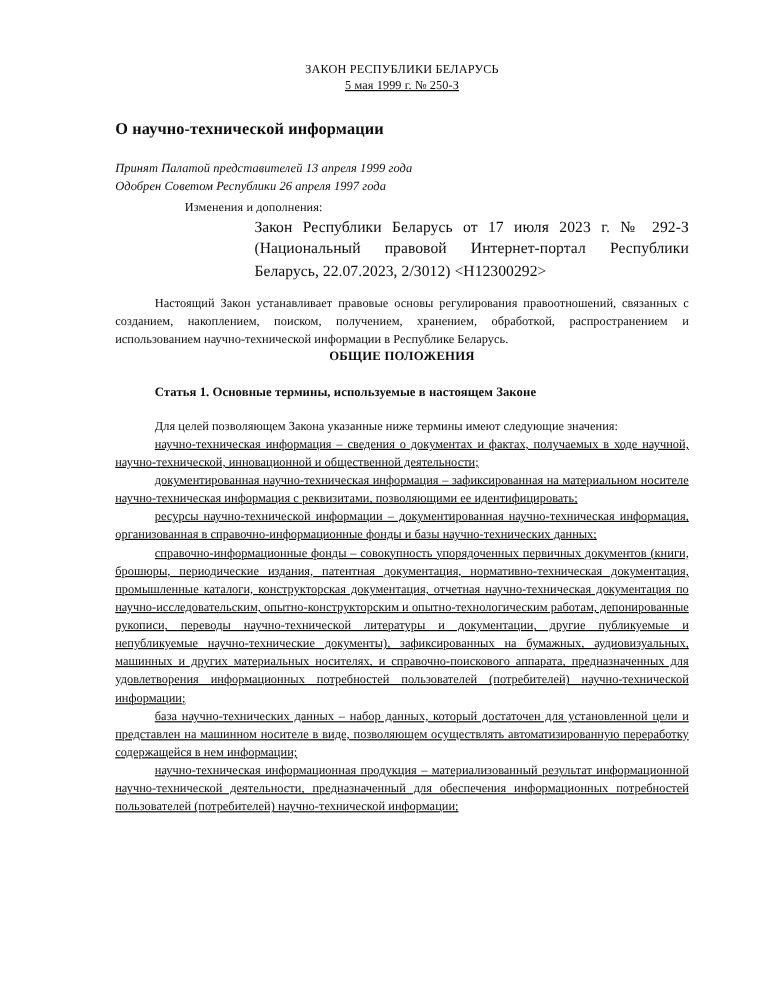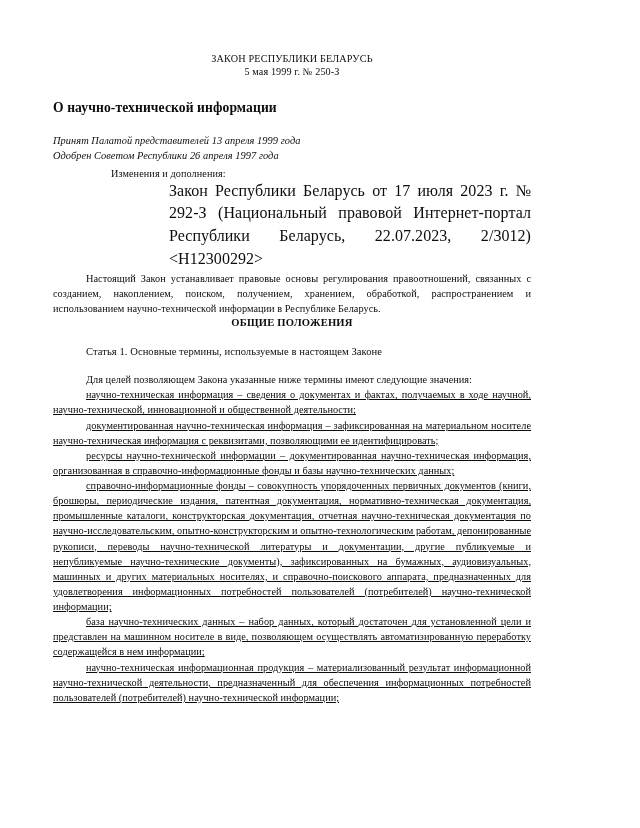--- a/index.html
+++ b/index.html
@@ -14,40 +14,41 @@
     font-family: "Liberation Serif", "DejaVu Serif", serif;
     color: #0d0d0d;
     -webkit-font-smoothing: antialiased;
   }
   #page {
     position: relative;
     width: 640px;
     height: 828px;
     background: #ffffff;
     box-sizing: border-box;
-    padding: 52px 72px 40px 53px;
+    padding: 52px 72px 40px 96px;
     overflow: hidden;
   }
   .doc-body {
     width: 478px;
   }
   
   .law-title {
     text-align: center;
     font-size: 10.2px;
     line-height: 1.28;
     letter-spacing: 0.15px;
     margin: 0;
   }
   .law-date {
     text-align: center;
     font-size: 10.2px;
     line-height: 1.28;
     letter-spacing: 0.1px;
     margin: 0 0 22px 0;
+    text-decoration: underline;
   }
   .act-name {
     font-size: 13.6px;
     font-weight: bold;
     margin: 0 0 18px 0;
     letter-spacing: 0.1px;
   }
   
   .adopted {
     font-style: italic;
@@ -56,22 +57,22 @@
     margin: 0;
     letter-spacing: 0.05px;
   }
   .amend-head {
     font-size: 10.2px;
     margin: 4px 0 0 0;
     padding-left: 58px;
     letter-spacing: 0.1px;
   }
   .amend-body {
-    font-size: 16px;
-    margin: 1px 0 0 0;
+    font-size: 13px;
+    margin: 1px 0 11px 0;
     padding-left: 116px;
     text-align: justify;
     text-align-last: left;
     line-height: 1.42;
     letter-spacing: 0.05px;
   }
   
   .para {
     font-size: 10.3px;
     line-height: 1.47;
@@ -93,21 +94,21 @@
     font-weight: bold;
     font-size: 10.6px;
     line-height: 1.35;
     margin: 0;
     letter-spacing: 0.2px;
   }
   .chapter-no {
     margin-top: 1px;
   }
   .article-head {
-    font-weight: normal;
+    font-weight: bold;
     font-size: 10.6px;
     margin: 16px 0 0 0;
     text-indent: 33px;
     letter-spacing: 0.05px;
   }
   .lead-para {
     margin-top: 15px;
   }
 </style>
 </head>

